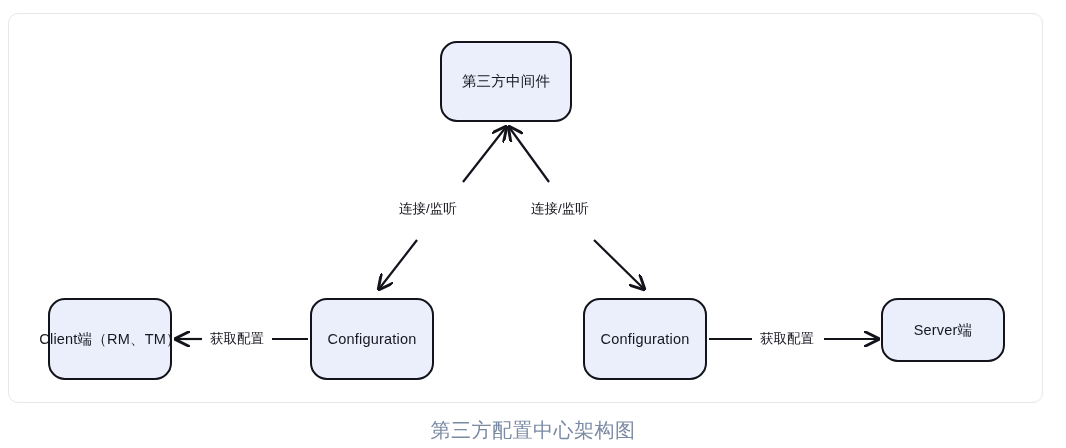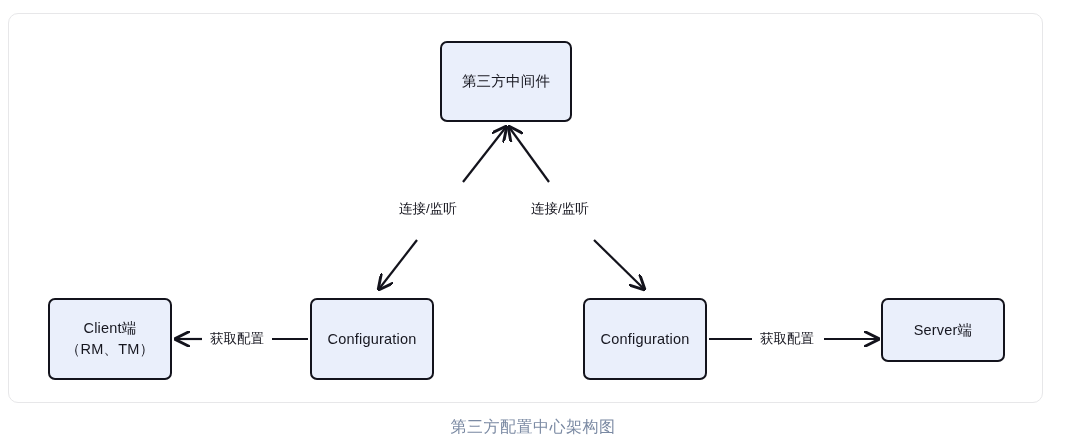--- a/index.html
+++ b/index.html
@@ -38,23 +38,23 @@
     width: 1066px;
     height: 448px;
     pointer-events: none;
   }
   
   .node {
     position: absolute;
     box-sizing: border-box;
     background: #eaeffb;
     border: 2px solid #13131c;
-    border-radius: 7px;
+    border-radius: 17px;
     display: flex;
-    flex-direction: column;
+    flex-direction: row;
     align-items: center;
     justify-content: center;
     color: #16161f;
     font-size: 14.5px;
     line-height: 21px;
     letter-spacing: 0.2px;
     text-align: center;
     white-space: nowrap;
   }
   .node .line2 { display: block; }
@@ -82,21 +82,21 @@
   #label-fetch-right   { left: 757px; top: 330px; }
 
   
   #caption {
     position: absolute;
     left: 0;
     top: 417px;
     width: 1066px;
     text-align: center;
     color: #7b8aa3;
-    font-size: 16px;
+    font-size: 20px;
     letter-spacing: 0.5px;
   }
 </style>
 </head>
 <body>
 
 <div id="page">
 
   <div id="diagram-canvas"></div>
 

